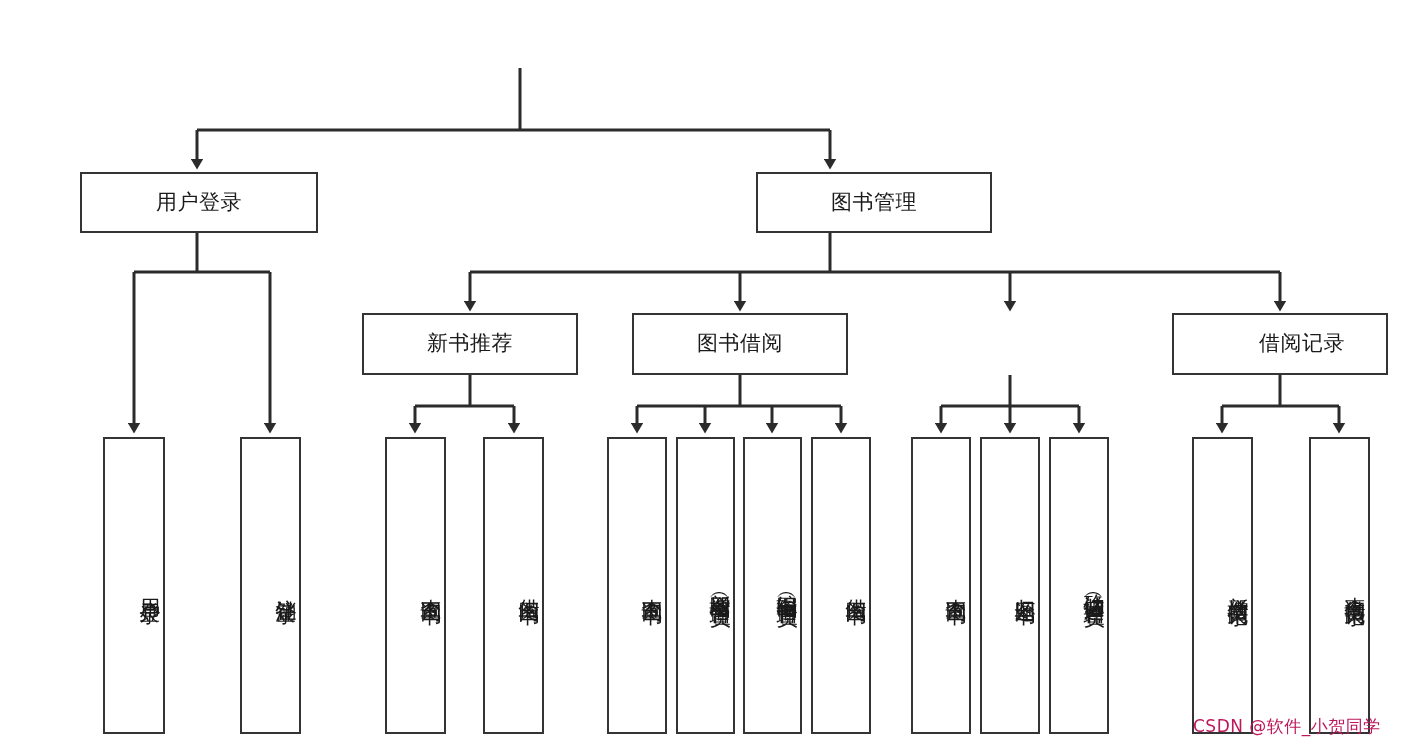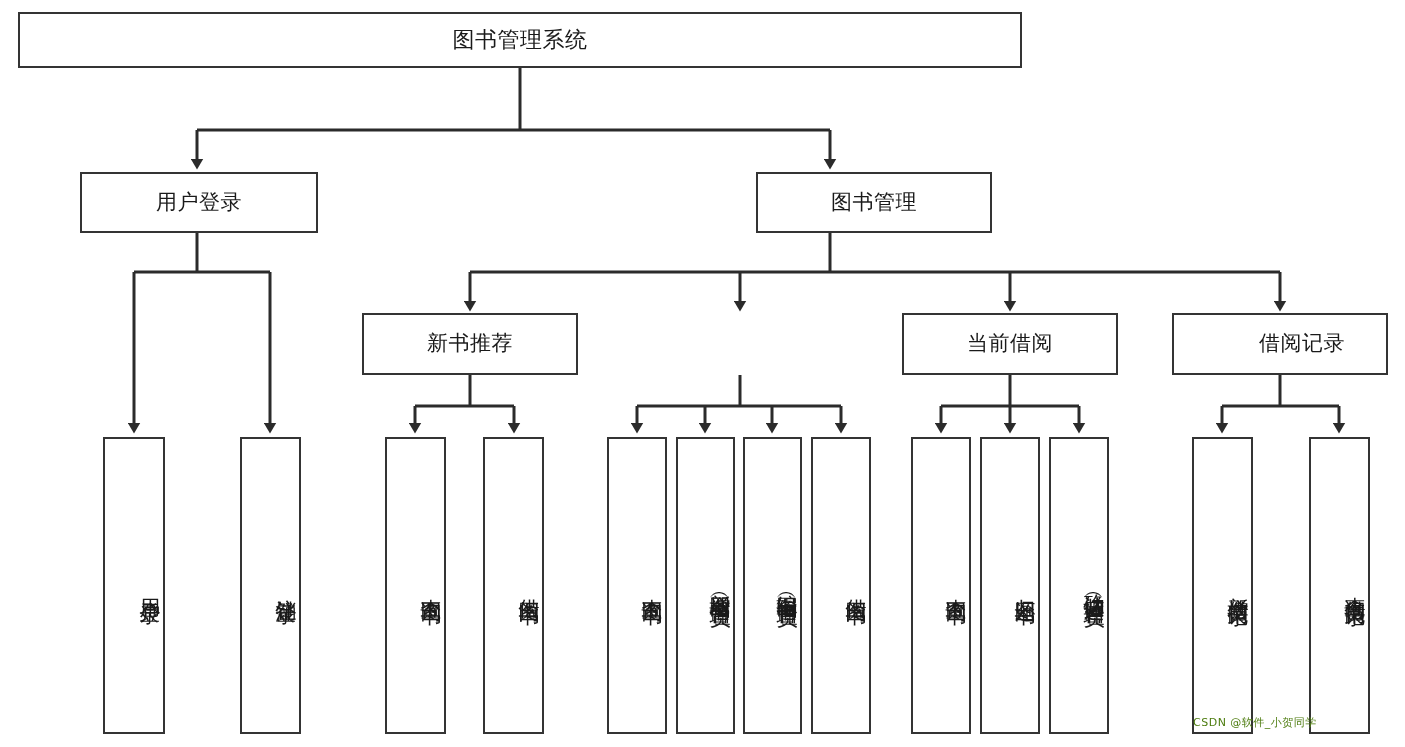--- a/index.html
+++ b/index.html
@@ -50,22 +50,22 @@
     font-size: 21px;
     writing-mode: vertical-rl;
     text-orientation: upright;
     letter-spacing: 2px;
     padding: 10px 2px;
     align-items: flex-start;
     justify-content: center;
   }
   .watermark {
     position: absolute;
-    font-size: 11px;
-    color: #4d7c0f;
+    font-size: 17px;
+    color: #be185d;
     letter-spacing: 0.5px;
     white-space: nowrap;
     font-family: "DejaVu Sans", "Liberation Sans", sans-serif;
   }
 </style>
 </head>
 <body>
 
 <div id="canvas">
 
@@ -112,30 +112,29 @@
       <path d="M1010,406 L1010,424" marker-end="url(#arrow)"></path>
       <path d="M1079,406 L1079,424" marker-end="url(#arrow)"></path>
 
       <path d="M1280,375 L1280,406"></path>
       <path d="M1222,406 L1339,406"></path>
       <path d="M1222,406 L1222,424" marker-end="url(#arrow)"></path>
       <path d="M1339,406 L1339,424" marker-end="url(#arrow)"></path>
     </g>
   </svg>
 
-  <div class="node horiz root" style="left:18px; top:12px; width:1004px; height:56px;">图书管理系统</div>
 
   <div class="node horiz" style="left:80px; top:172px; width:238px; height:61px;">用户登录</div>
 
   <div class="node horiz" style="left:712px; top:172px; width:236px; height:61px;margin-left:44px;">图书管理</div>
 
   <div class="node horiz" style="left:362px; top:313px; width:216px; height:62px;">新书推荐</div>
 
+  <div class="node horiz" style="left:632px; top:313px; width:216px; height:62px;">图书借阅</div>
 
-  <div class="node horiz" style="left:902px; top:313px; width:216px; height:62px;">当前借阅</div>
 
   <div class="node horiz" style="left:1172px; top:313px; width:216px; height:62px;padding-left:48px;">借阅记录</div>
 
   <div class="node vert" style="left:103px; top:437px; width:62px; height:297px;">用户登录</div>
   <div class="node vert" style="left:240px; top:437px; width:61px; height:297px;">注销登录</div>
 
   <div class="node vert" style="left:385px; top:437px; width:61px; height:297px;">查询图书</div>
   <div class="node vert" style="left:483px; top:437px; width:61px; height:297px;">借阅图书</div>
 
   <div class="node vert" style="left:607px; top:437px; width:60px; height:297px;">查询图书</div>

